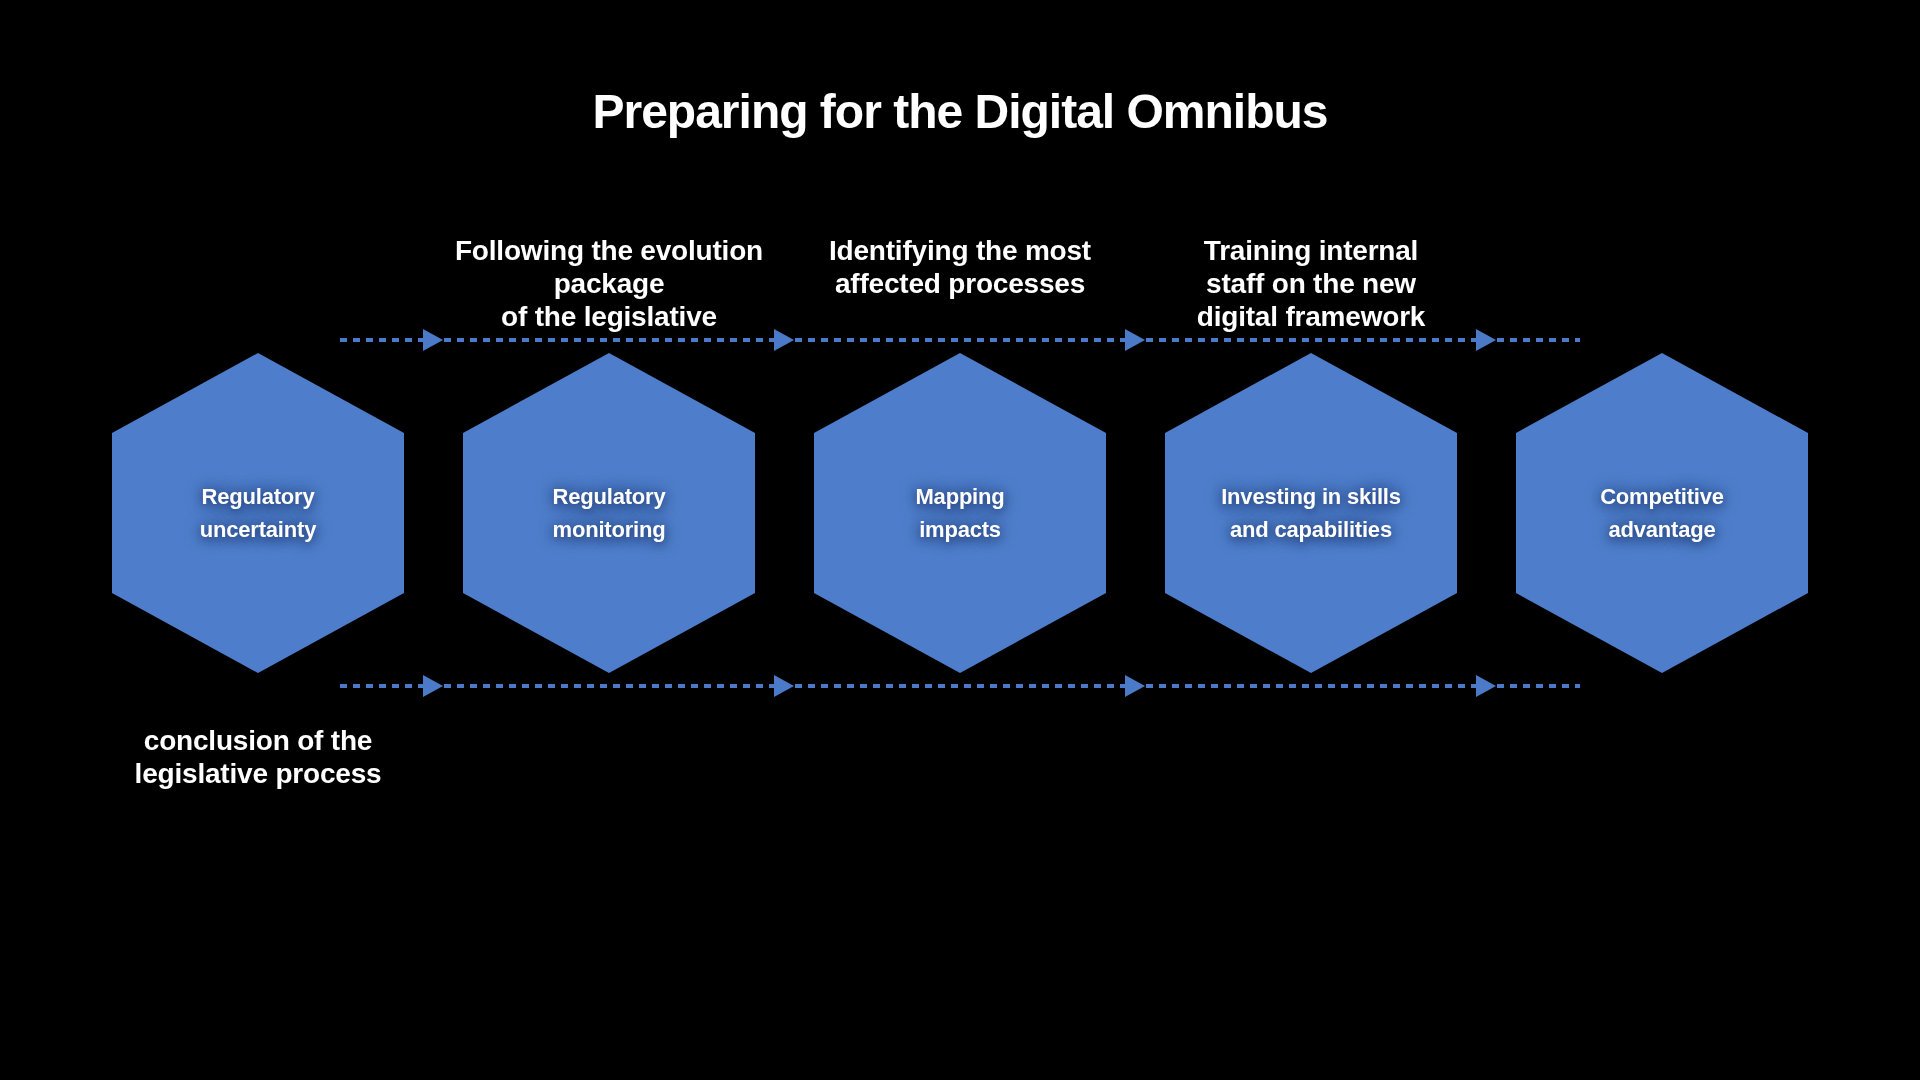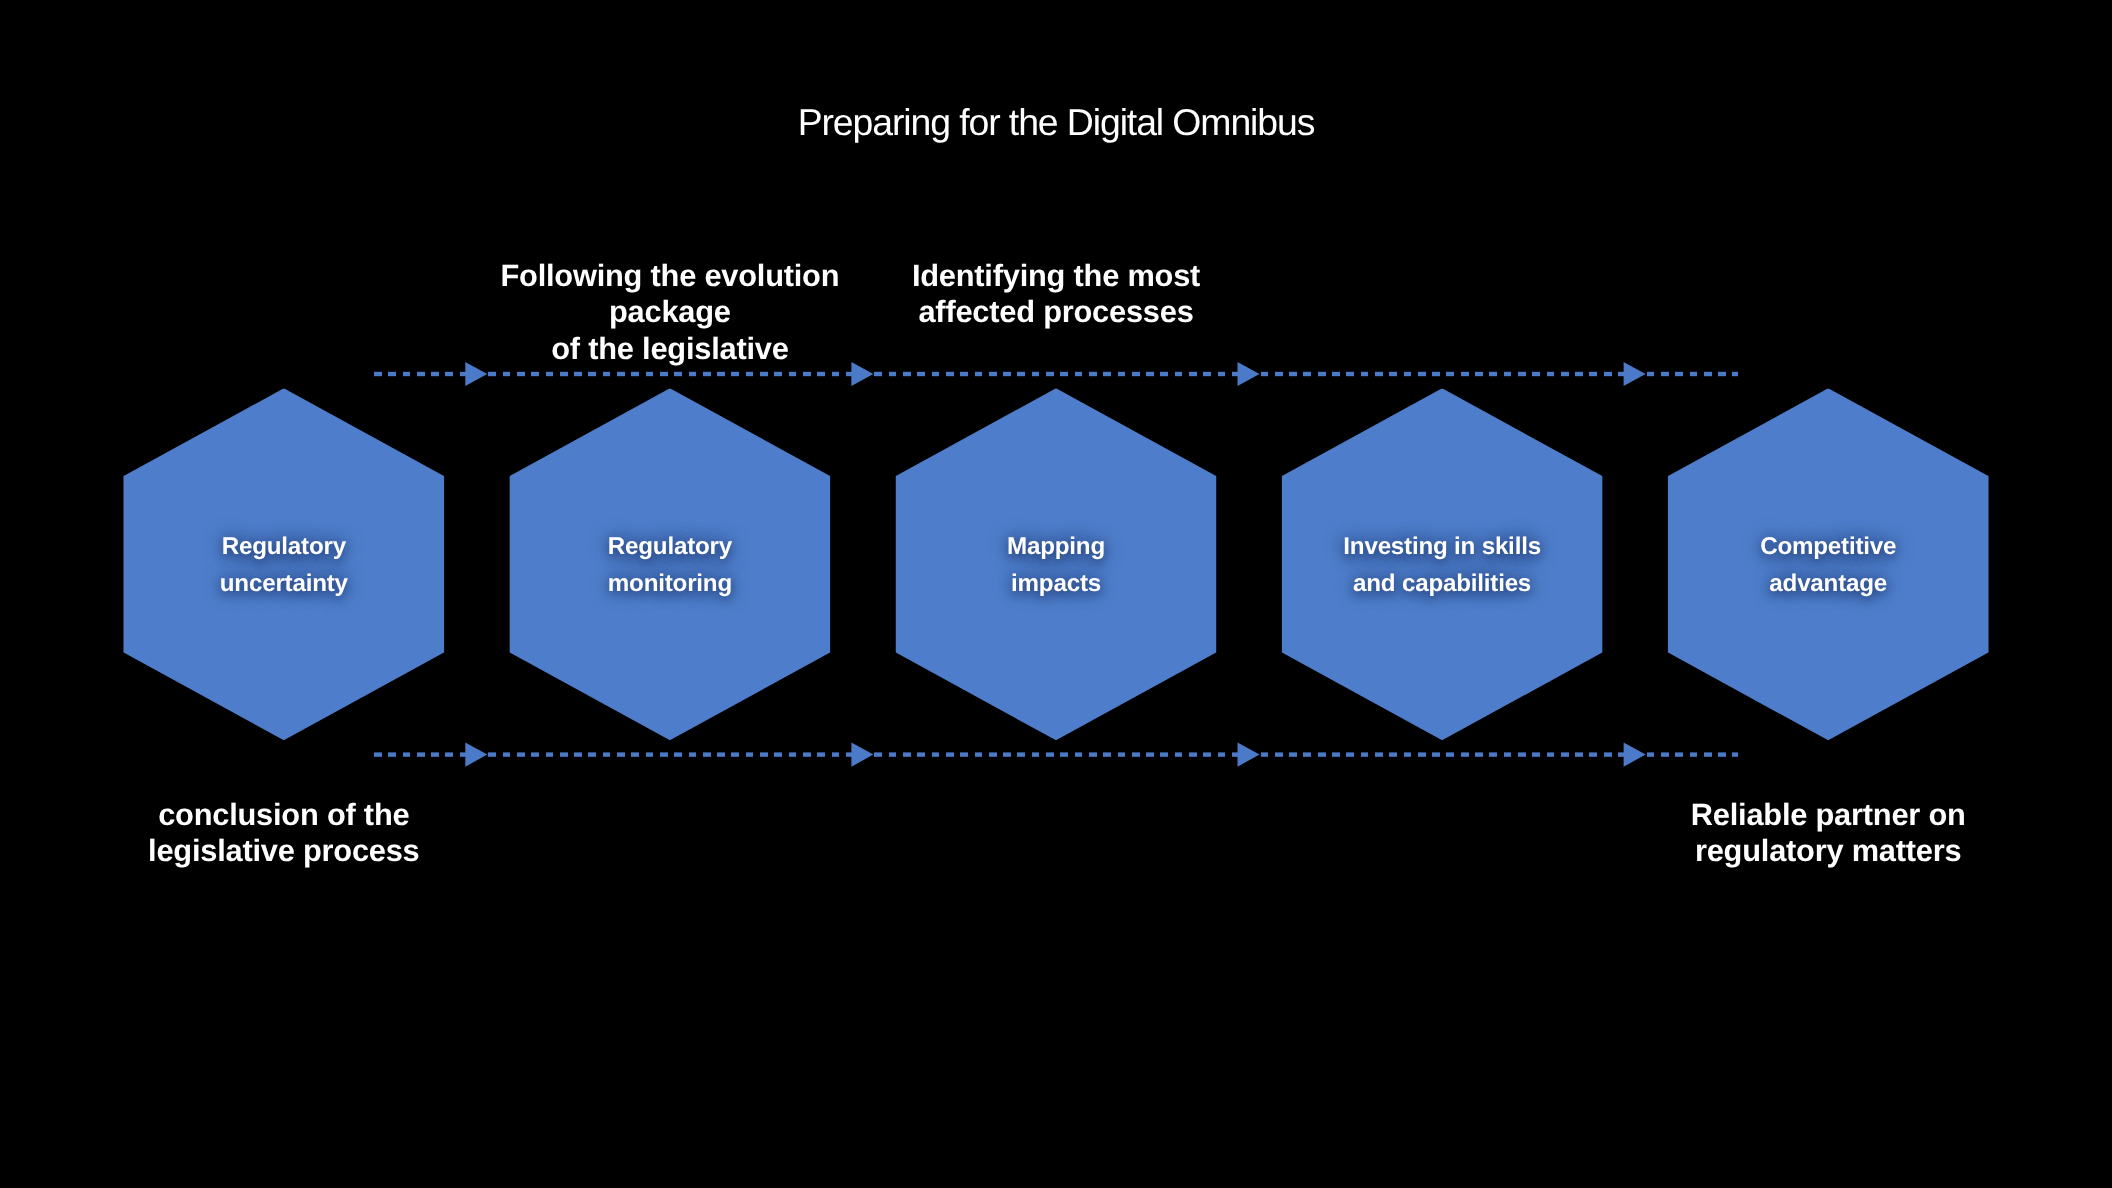--- a/index.html
+++ b/index.html
@@ -9,21 +9,21 @@
     --text:#ffffff;
   }
   *{margin:0;padding:0;box-sizing:border-box;}
   html,body{width:1920px;height:1080px;background:var(--bg);}
   body{font-family:"Liberation Sans", sans-serif;}
   .canvas{position:relative;width:1920px;height:1080px;background:var(--bg);overflow:hidden;}
 
   .title{
     position:absolute;top:84px;left:0;right:0;
     text-align:center;color:var(--text);
-    font-size:34px;font-weight:normal;letter-spacing:-1px;line-height:56px;
+    font-size:48px;font-weight:bold;letter-spacing:-1px;line-height:56px;
   }
 
   .flow-label{
     position:absolute;width:340px;
     color:var(--text);text-align:center;
     font-size:28px;font-weight:bold;line-height:33px;letter-spacing:-0.2px;
   }
   .flow-label .line{display:block;}
 
   .top-label-1{top:234px;left:439px;}
@@ -73,20 +73,25 @@
 
   <div class="flow-label top-label-1">
     <span class="line">Following the evolution</span>
     <span class="line">package</span>
     <span class="line">of the legislative</span>
   </div>
   <div class="flow-label top-label-2">
     <span class="line">Identifying the most</span>
     <span class="line">affected processes</span>
   </div>
+  <div class="flow-label top-label-3">
+    <span class="line">Training internal</span>
+    <span class="line">staff on the new</span>
+    <span class="line">digital framework</span>
+  </div>
 
   <div class="dash-line top"></div>
   <div class="arrowhead row-top ah-1"></div>
   <div class="arrowhead row-top ah-2"></div>
   <div class="arrowhead row-top ah-3"></div>
   <div class="arrowhead row-top ah-4"></div>
 
   <div class="hex hex-1">
     <div class="hex-label">
       <span class="line">Regulatory</span>
@@ -121,18 +126,14 @@
   <div class="dash-line bottom"></div>
   <div class="arrowhead row-bottom ah-1"></div>
   <div class="arrowhead row-bottom ah-2"></div>
   <div class="arrowhead row-bottom ah-3"></div>
   <div class="arrowhead row-bottom ah-4"></div>
 
   <div class="flow-label bottom-label-1">
     <span class="line">conclusion of the</span>
     <span class="line">legislative process</span>
   </div>
-  <div class="flow-label bottom-label-2">
-    <span class="line">Reliable partner on</span>
-    <span class="line">regulatory matters</span>
-  </div>
 
 </div>
 
 </body></html>

